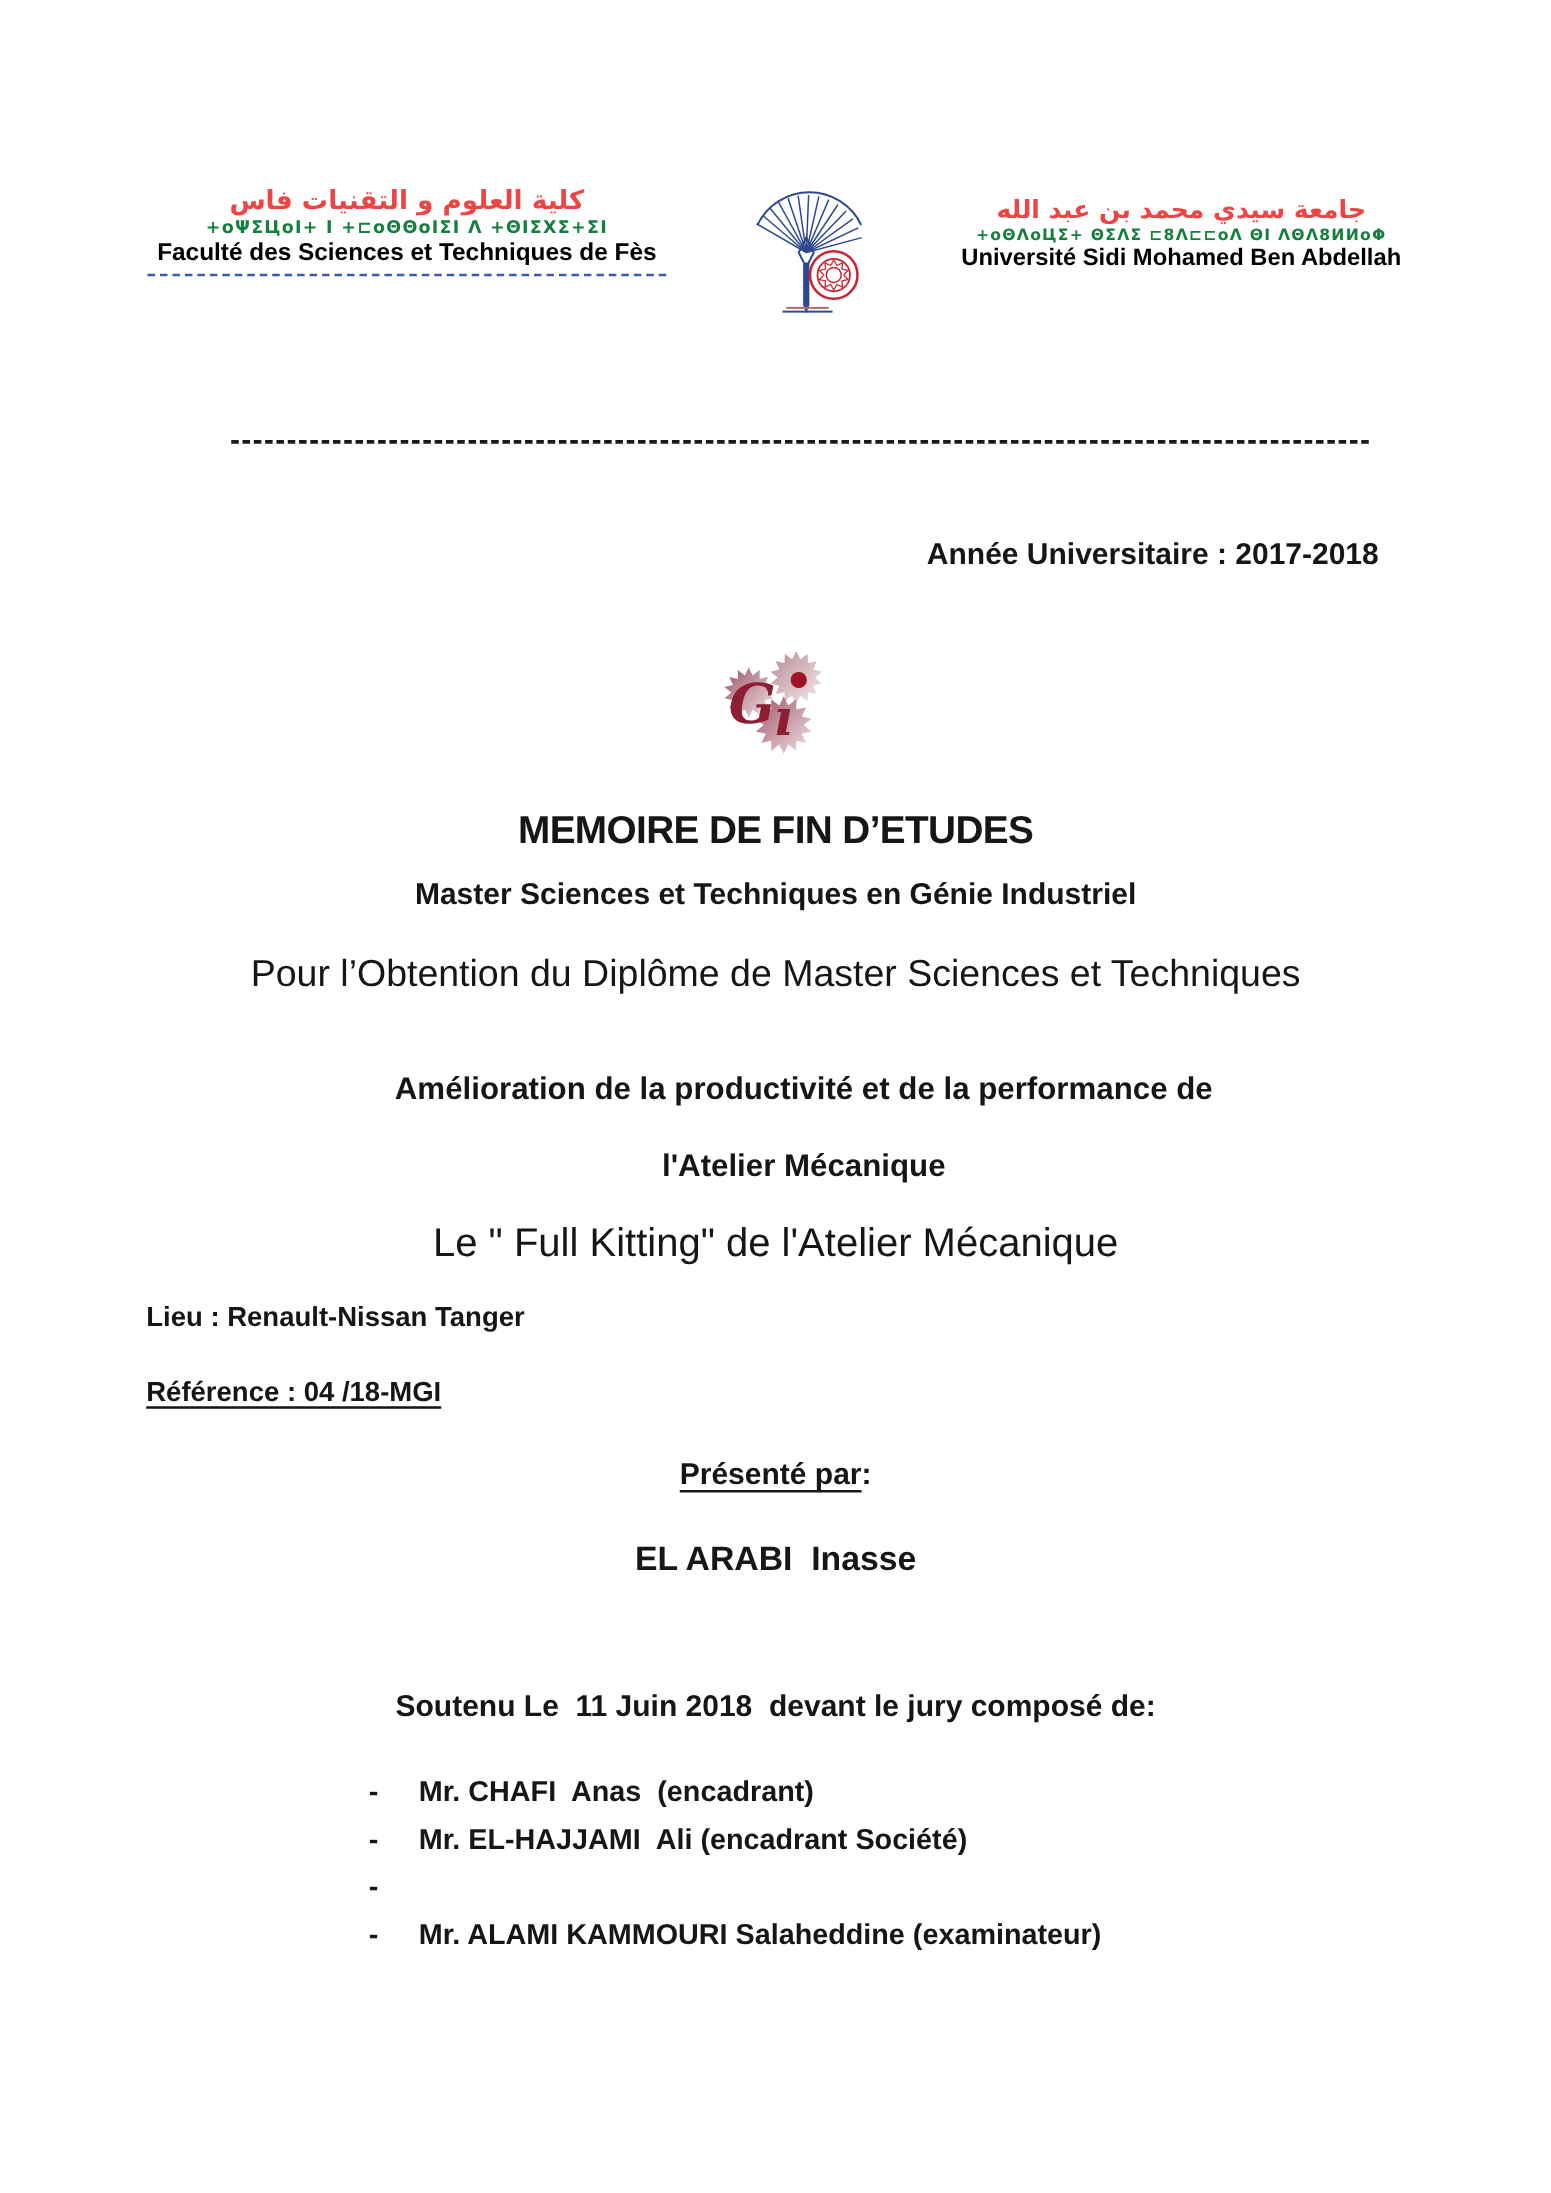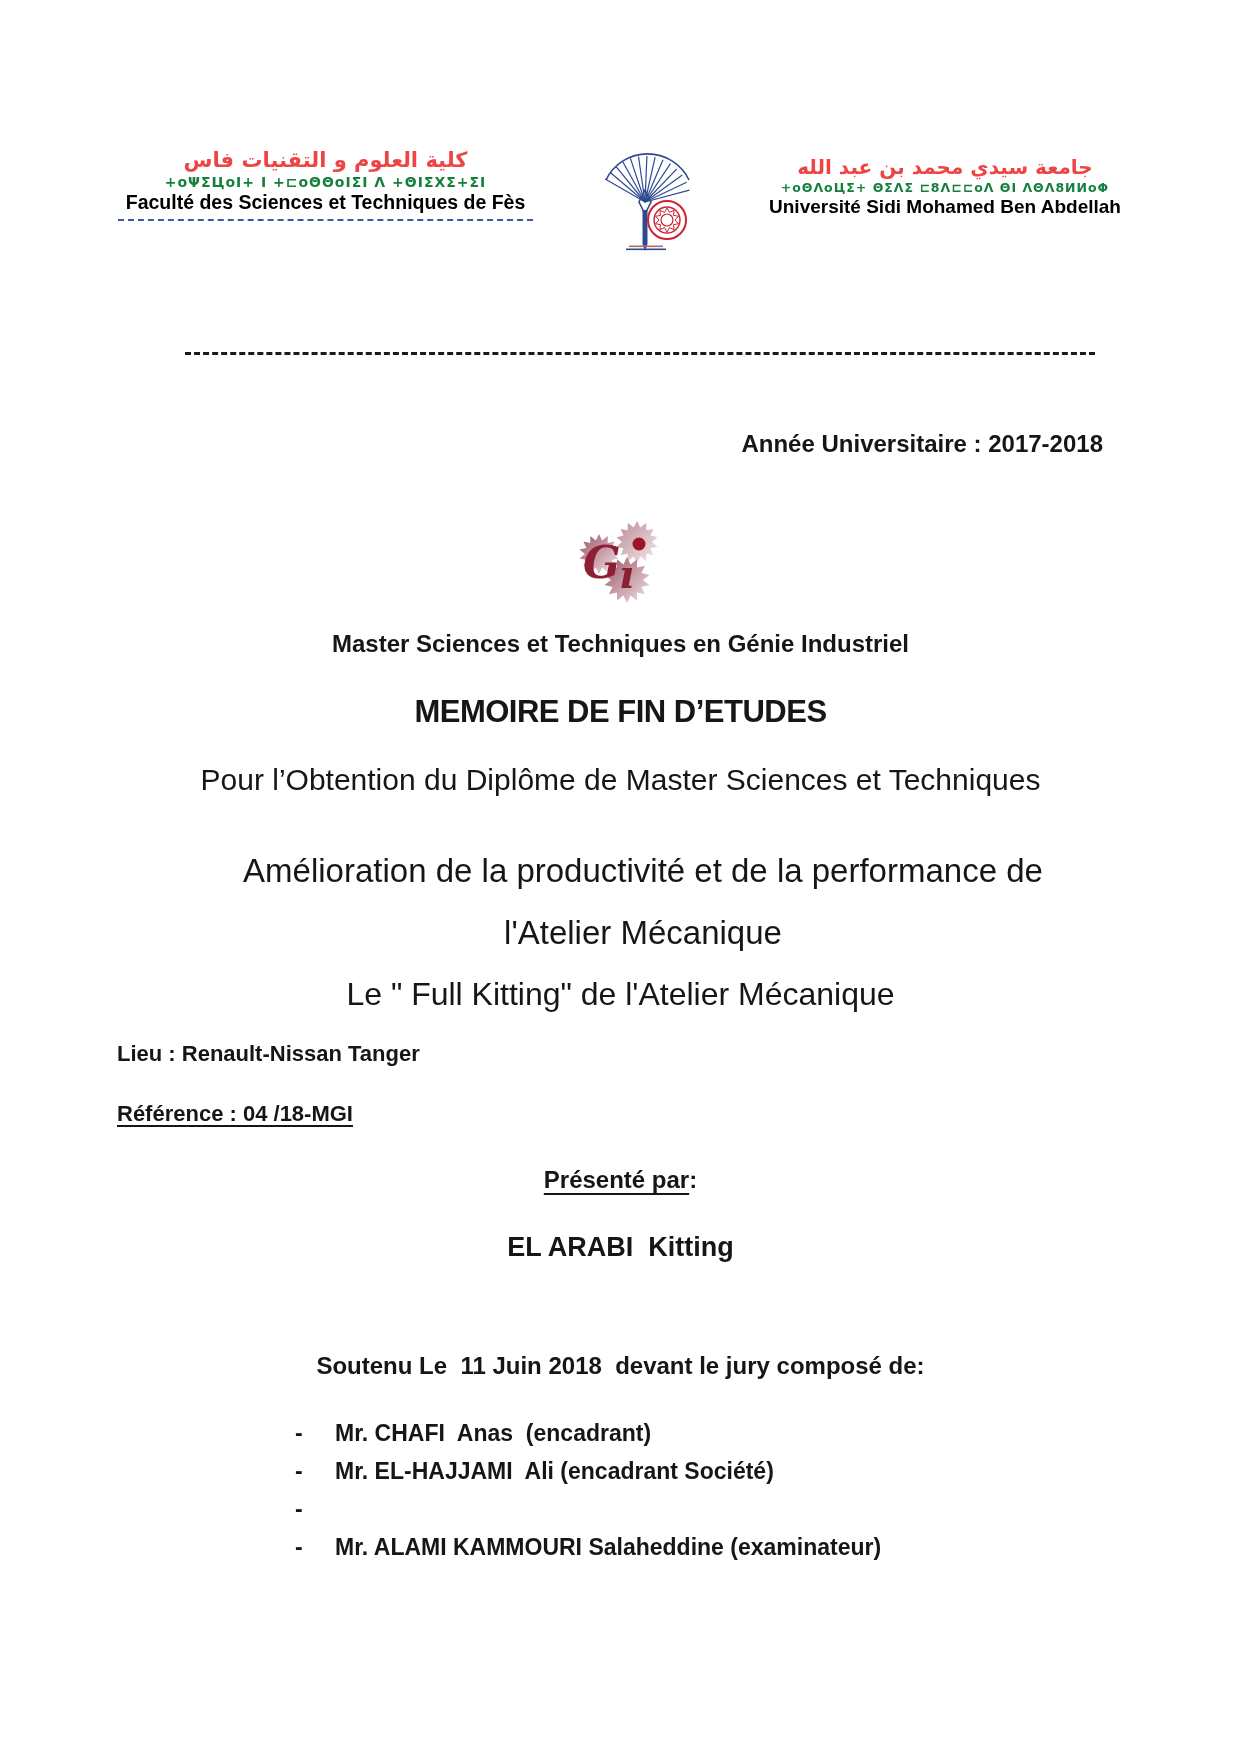--- a/index.html
+++ b/index.html
@@ -54,21 +54,21 @@
   }
 
   
   .gi-wrap{margin-top:60px;text-align:center;height:92px;}
 
   
   .center{text-align:center;}
   .program{margin-top:16px;font-size:24px;font-weight:bold;line-height:32px;}
   .doctype{margin-top:32px;font-size:31px;font-weight:bold;line-height:40px;letter-spacing:-0.5px;}
   .purpose{margin-top:28px;font-size:30px;font-weight:normal;line-height:40px;}
-  .maintitle{margin-top:40px;font-size:33px;font-weight:normal;line-height:62px;padding-left:45px;}
+  .maintitle{margin-top:40px;font-size:25px;font-weight:bold;line-height:62px;padding-left:45px;}
   .subtitle{margin-top:8px;font-size:32px;font-weight:normal;line-height:44px;}
 
   
   .lieu{margin-top:24px;padding-left:117px;font-size:22px;font-weight:bold;line-height:28px;}
   .reference{margin-top:32px;padding-left:117px;font-size:22px;font-weight:bold;line-height:28px;}
   .reference .u{text-decoration:underline;text-underline-offset:4px;}
 
   
   .presente{margin-top:36px;text-align:center;font-size:24px;font-weight:bold;line-height:32px;}
   .presente .u{text-decoration:underline;text-underline-offset:5px;}
@@ -157,40 +157,40 @@
       <polygon fill="url(#gearGrad2)" points="72.0,1.0 75.3,7.4 81.1,3.1 81.4,10.3 88.4,8.9 85.5,15.5 92.5,17.3 87.0,22.0 92.5,26.7 85.5,28.5 88.4,35.1 81.4,33.7 81.1,40.9 75.3,36.6 72.0,43.0 68.7,36.6 62.9,40.9 62.6,33.7 55.6,35.1 58.5,28.5 51.5,26.7 57.0,22.0 51.5,17.3 58.5,15.5 55.6,8.9 62.6,10.3 62.9,3.1 68.7,7.4"></polygon>
       <polygon fill="url(#gearGrad)" points="34.0,14.0 37.1,20.4 42.7,16.0 42.7,23.1 49.6,21.5 46.6,27.9 53.5,29.5 48.0,34.0 53.5,38.5 46.6,40.1 49.6,46.5 42.7,44.9 42.7,52.0 37.1,47.6 34.0,54.0 30.9,47.6 25.3,52.0 25.3,44.9 18.4,46.5 21.4,40.1 14.5,38.5 20.0,34.0 14.5,29.5 21.4,27.9 18.4,21.5 25.3,23.1 25.3,16.0 30.9,20.4"></polygon>
       <polygon fill="url(#gearGrad)" points="62.0,37.0 65.6,44.4 72.0,39.3 72.0,47.5 80.0,45.7 76.4,53.1 84.4,54.9 78.0,60.0 84.4,65.1 76.4,66.9 80.0,74.3 72.0,72.5 72.0,80.7 65.6,75.6 62.0,83.0 58.4,75.6 52.0,80.7 52.0,72.5 44.0,74.3 47.6,66.9 39.6,65.1 46.0,60.0 39.6,54.9 47.6,53.1 44.0,45.7 52.0,47.5 52.0,39.3 58.4,44.4"></polygon>
 
       <text x="18" y="58" font-size="44" font-style="italic" font-weight="bold" fill="#8d1f35">G</text>
       <text x="54" y="68" font-size="40" font-style="italic" font-weight="bold" fill="#8d1f35">ı</text>
       <circle cx="74" cy="24" r="6.5" fill="#9e1326"></circle>
     </svg>
   </div>
 
+  <div class="center doctype">MEMOIRE DE FIN D’ETUDES</div>
+
   <div class="center program">Master Sciences et Techniques en Génie Industriel</div>
-
-  <div class="center doctype">MEMOIRE DE FIN D’ETUDES</div>
 
   <div class="center purpose">Pour l’Obtention du Diplôme de Master Sciences et Techniques</div>
 
   <div class="center maintitle">
     <div>Amélioration de la productivité et de la performance de</div>
     <div>l'Atelier Mécanique</div>
   </div>
 
   <div class="center subtitle pre">Le " Full Kitting" de l'Atelier Mécanique</div>
 
   <div class="lieu">Lieu : Renault-Nissan Tanger</div>
 
   <div class="reference"><span class="u">Référence : 04 /18-MGI</span></div>
 
   <div class="presente"><span class="u">Présenté par</span><span>:</span></div>
 
-  <div class="author pre">EL ARABI  Kitting</div>
+  <div class="author pre">EL ARABI  Inasse</div>
 
   <div class="soutenu pre">Soutenu Le  11 Juin 2018  devant le jury composé de:</div>
 
   <div class="jury">
     <div class="jury-row">
       <span class="jury-bullet">-</span>
       <span class="pre">Mr. CHAFI  Anas  (encadrant)</span>
     </div>
     <div class="jury-row">
       <span class="jury-bullet">-</span>

